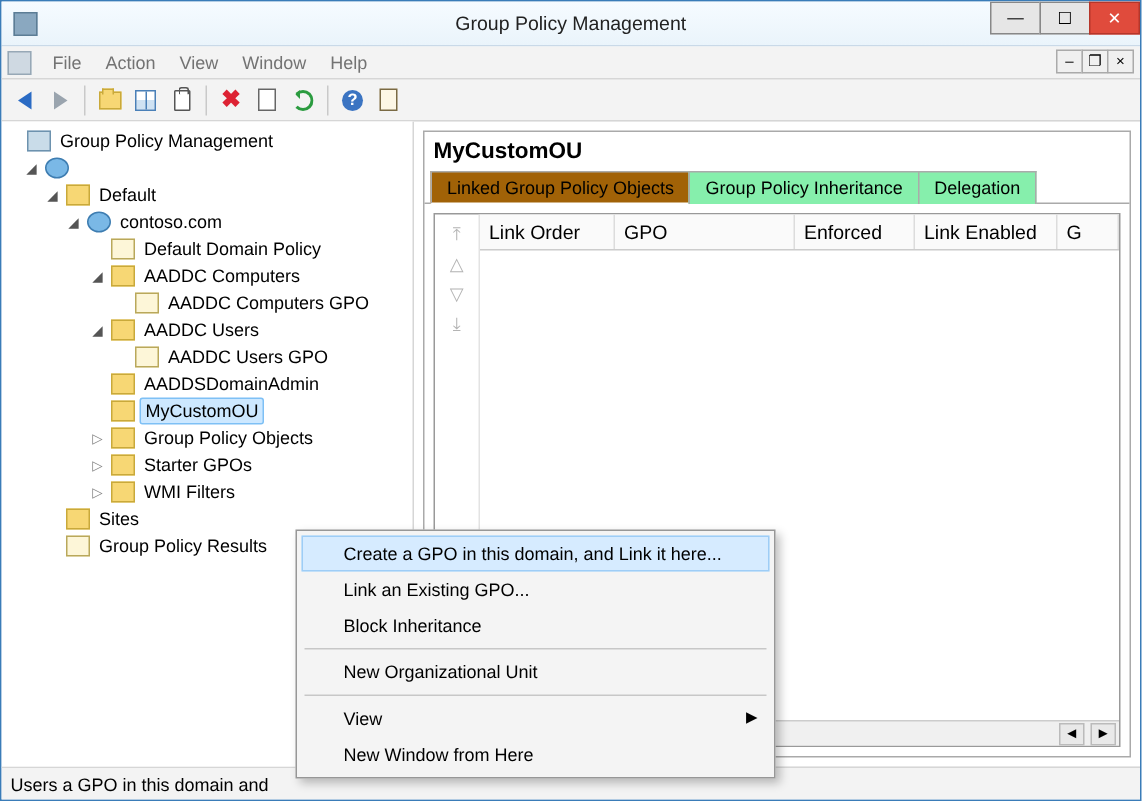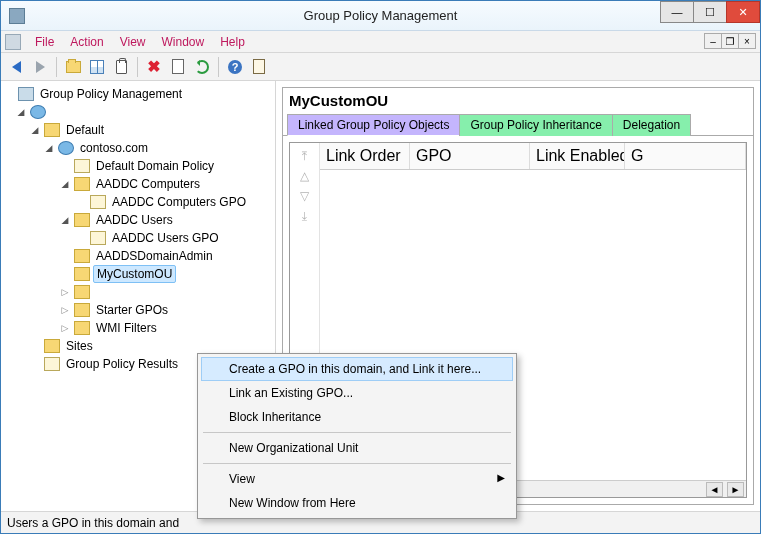--- a/index.html
+++ b/index.html
@@ -62,21 +62,21 @@
     position: relative;
   }
   .menubar .micon {
     width: 16px; height: 16px;
     background: #cfd9e2;
     border: 1px solid #97a8b6;
     margin-right: 6px;
   }
   .menubar .menuitem {
     padding: 2px 8px;
-    color: #be185d;
+    color: #737373;
     cursor: default;
   }
   .mdicontrols {
     position: absolute;
     right: 4px; top: 2px;
     display: flex;
     gap: 0;
   }
   .mdicontrols .mdibtn {
     width: 18px; height: 16px;
@@ -176,36 +176,36 @@
   .tab {
     padding:3px 10px;
     border:1px solid #aaa;
     border-bottom:none;
     background:#86efac;
     margin-right:-1px;
     position:relative;
     top:1px;
     font-size:12px;
   }
-  .tab.active{ background:#c4b5fd; border-bottom:1px solid #fff;}
+  .tab.active{ background:#a16207; border-bottom:1px solid #fff;}
   .tablearea{
     flex:1; position:relative;
     padding:6px;
   }
   .innerlist{
     border:1px solid #999;
     height: 100%;
     position:relative;
     display:flex; flex-direction:column;
   }
   .colheaders{
     display:flex;
     border-bottom:1px solid #ccc;
     background:#fafafa;
-    font-size:16px;
+    font-size:13px;
   }
   .ch { padding:4px 6px; border-right:1px solid #dcdcdc; overflow:hidden; white-space:nowrap; }
   .arrowcol{width:30px;display:flex;flex-direction:column;align-items:center;padding-top:6px;gap:6px;border-right:1px solid #e3e3e3;}
   .arrowcol div{color:#b4b4b4;font-size:12px;}
   .listcontent{flex:1;}
   .hscroll{
     height:17px;border-top:1px solid #ccc;background:#f0f0f0;display:flex;justify-content:flex-end;align-items:center;
   }
   .hscroll .sbtn{width:17px;height:15px;border:1px solid #bbb;background:#e9e9e9;display:flex;align-items:center;justify-content:center;font-size:10px;margin-left:2px;margin-right:2px;}
   
@@ -362,20 +362,21 @@
         <span class="tlabel">AADDSDomainAdmin</span>
       </div>
     <div class="treenode" style="padding-left:56px">
         <span class="exp none"></span>
         <span class="ticon fld"></span>
         <span class="tlabel sel">MyCustomOU</span>
       </div>
     <div class="treenode" style="padding-left:56px">
         <span class="exp closed"></span>
         <span class="ticon fld"></span>
+        <span class="tlabel">Group Policy Objects</span>
       </div>
     <div class="treenode" style="padding-left:56px">
         <span class="exp closed"></span>
         <span class="ticon fld"></span>
         <span class="tlabel">Starter GPOs</span>
       </div>
     <div class="treenode" style="padding-left:56px">
         <span class="exp closed"></span>
         <span class="ticon fld"></span>
         <span class="tlabel">WMI Filters</span>
@@ -406,20 +407,21 @@
             <div class="arrowcol">
               <div>⤒</div>
               <div>△</div>
               <div>▽</div>
               <div>⤓</div>
             </div>
             <div style="flex:1;display:flex;flex-direction:column;">
               <div class="colheaders">
                 <div class="ch" style="width:90px">Link Order</div>
                 <div class="ch" style="width:120px">GPO</div>
+                <div class="ch" style="width:80px">Enforced</div>
                 <div class="ch" style="width:95px">Link Enabled</div>
                 <div class="ch" style="flex:1">G</div>
               </div>
               <div class="listcontent" style="flex:1"></div>
               <div class="hscroll">
                 <div class="sbtn">◄</div>
                 <div class="sbtn">►</div>
               </div>
             </div>
           </div>

